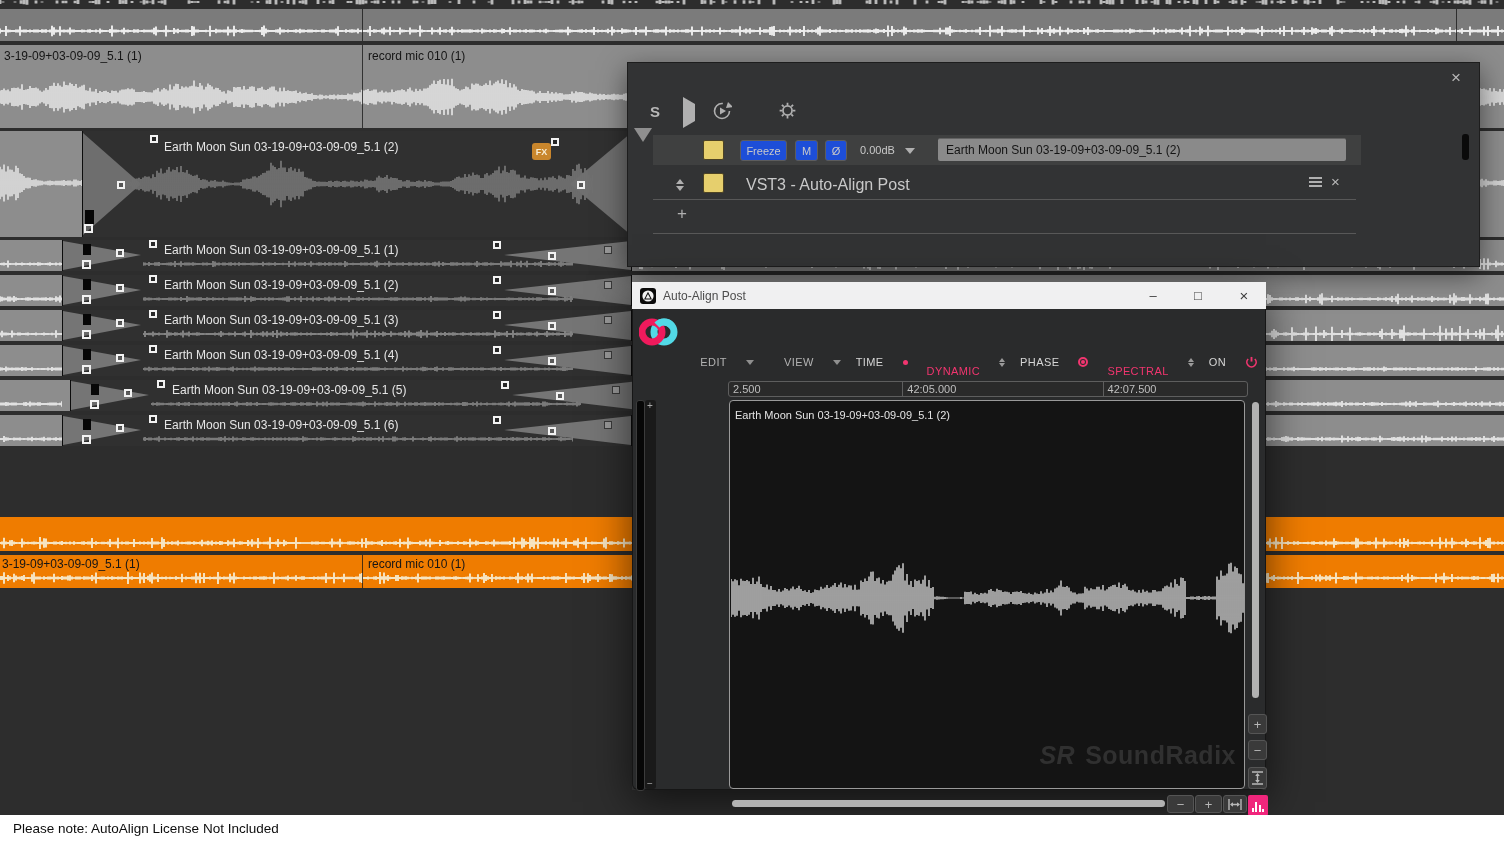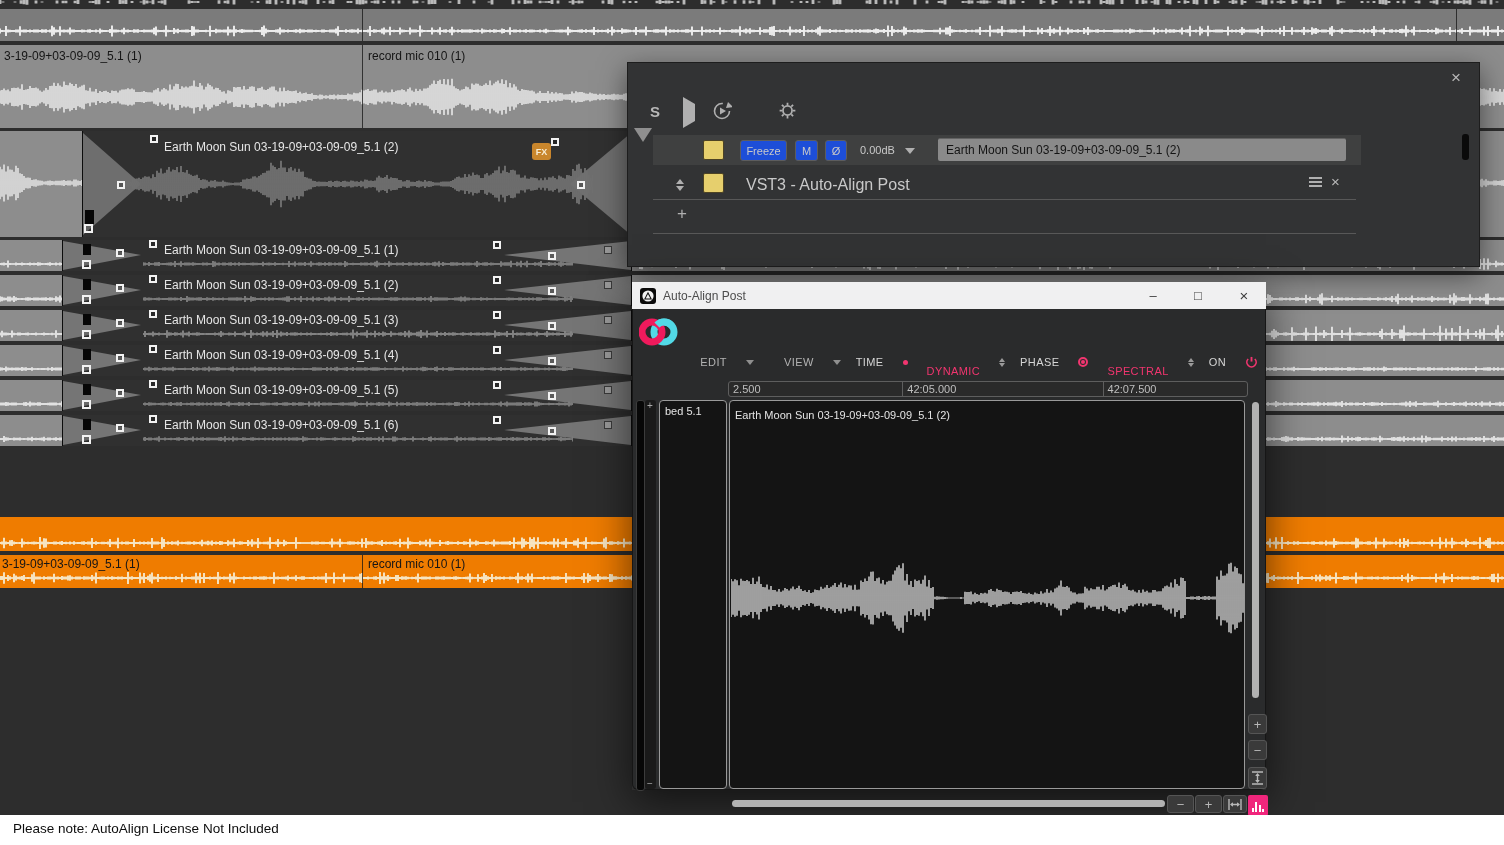--- a/index.html
+++ b/index.html
@@ -255,21 +255,21 @@
     </div>
     <div class="grow" style="top:380px;height:31px">
       <svg class="wv" style="left:630px;top:0;width:874px;height:31px" viewBox="0 0 874 31" width="874" height="31" preserveAspectRatio="none">
           <path d="M0 22.4V25.6M2 20.9V27.1M4 22.6V25.4M6 22.7V25.3M8 22.2V25.8M10 23.1V24.9M12 22.2V25.8M14 22.7V25.3M16 22.6V25.4M18 22.2V25.8M20 22.1V25.9M22 22.8V25.2M24 20.9V27.1M26 20.8V27.2M28 22.4V25.6M30 22.9V25.1M32 23.0V25.0M34 23.2V24.8M36 22.5V25.5M38 22.7V25.3M40 22.8V25.2M42 23.0V25.0M44 23.2V24.8M46 21.0V27.0M48 22.4V25.6M50 23.0V25.0M52 23.0V25.0M54 23.0V25.0M56 22.2V25.8M58 22.4V25.6M60 22.4V25.6M62 22.2V25.8M64 22.6V25.4M66 22.7V25.3M68 22.3V25.7M70 22.9V25.1M72 22.5V25.5M74 22.8V25.2M76 22.8V25.2M78 21.0V27.0M80 23.0V25.0M82 23.0V25.0M84 22.6V25.4M86 23.2V24.8M88 22.9V25.1M90 22.0V26.0M92 22.8V25.2M94 23.1V24.9M96 22.7V25.3M98 22.9V25.1M100 22.3V25.7M102 22.6V25.4M104 20.7V27.3M106 22.5V25.5M108 22.7V25.3M110 23.1V24.9M112 22.3V25.7M114 23.2V24.8M116 22.6V25.4M118 21.9V26.1M120 22.9V25.1M122 22.3V25.7M124 22.7V25.3M126 23.2V24.8M128 22.3V25.7M130 22.9V25.1M132 23.1V24.9M134 22.9V25.1M136 22.9V25.1M138 22.0V26.0M140 22.7V25.3M142 22.7V25.3M144 21.4V26.6M146 23.3V24.7M148 22.8V25.2M150 22.9V25.1M152 22.8V25.2M154 23.2V24.8M156 22.6V25.4M158 22.5V25.5M160 22.4V25.6M162 22.9V25.1M164 23.1V24.9M166 22.6V25.4M168 23.1V24.9M170 23.0V25.0M172 23.0V25.0M174 23.1V24.9M176 22.8V25.2M178 22.4V25.6M180 22.6V25.4M182 22.5V25.5M184 22.6V25.4M186 23.1V24.9M188 23.3V24.7M190 22.4V25.6M192 22.3V25.7M194 22.5V25.5M196 22.8V25.2M198 22.7V25.3M200 20.9V27.1M202 20.6V27.4M204 22.4V25.6M206 22.5V25.5M208 22.4V25.6M210 23.2V24.8M212 23.1V24.9M214 22.0V26.0M216 22.6V25.4M218 22.8V25.2M220 22.3V25.7M222 21.4V26.6M224 22.7V25.3M226 23.1V24.9M228 23.2V24.8M230 21.1V26.9M232 22.7V25.3M234 21.9V26.1M236 23.1V24.9M238 22.1V25.9M240 22.5V25.5M242 22.7V25.3M244 23.3V24.7M246 23.0V25.0M248 22.1V25.9M250 22.5V25.5M252 23.1V24.9M254 22.4V25.6M256 22.8V25.2M258 22.6V25.4M260 22.2V25.8M262 23.2V24.8M264 23.0V25.0M266 22.6V25.4M268 22.5V25.5M270 22.9V25.1M272 23.0V25.0M274 23.1V24.9M276 22.4V25.6M278 22.4V25.6M280 23.3V24.7M282 22.2V25.8M284 22.7V25.3M286 23.2V24.8M288 22.5V25.5M290 22.8V25.2M292 23.1V24.9M294 23.0V25.0M296 23.3V24.7M298 22.8V25.2M300 23.2V24.8M302 23.3V24.7M304 23.3V24.7M306 22.4V25.6M308 22.2V25.8M310 21.9V26.1M312 22.3V25.7M314 22.7V25.3M316 22.4V25.6M318 23.2V24.8M320 22.5V25.5M322 21.9V26.1M324 22.7V25.3M326 22.9V25.1M328 22.9V25.1M330 21.8V26.2M332 22.4V25.6M334 23.0V25.0M336 20.6V27.4M338 22.7V25.3M340 22.2V25.8M342 23.2V24.8M344 22.2V25.8M346 22.3V25.7M348 21.5V26.5M350 22.9V25.1M352 22.9V25.1M354 23.1V24.9M356 22.5V25.5M358 23.1V24.9M360 22.3V25.7M362 23.0V25.0M364 23.2V24.8M366 22.3V25.7M368 22.3V25.7M370 21.7V26.3M372 22.6V25.4M374 22.6V25.4M376 23.3V24.7M378 22.6V25.4M380 23.1V24.9M382 22.5V25.5M384 23.3V24.7M386 22.5V25.5M388 21.9V26.1M390 22.6V25.4M392 23.3V24.7M394 22.4V25.6M396 22.5V25.5M398 22.8V25.2M400 22.3V25.7M402 22.2V25.8M404 23.0V25.0M406 22.5V25.5M408 22.5V25.5M410 22.2V25.8M412 23.3V24.7M414 22.4V25.6M416 21.5V26.5M418 20.7V27.3M420 23.0V25.0M422 22.4V25.6M424 22.7V25.3M426 23.0V25.0M428 22.7V25.3M430 22.7V25.3M432 22.7V25.3M434 22.2V25.8M436 23.1V24.9M438 22.6V25.4M440 22.3V25.7M442 22.8V25.2M444 22.6V25.4M446 22.7V25.3M448 23.3V24.7M450 22.5V25.5M452 22.8V25.2M454 22.9V25.1M456 23.0V25.0M458 20.9V27.1M460 22.8V25.2M462 22.1V25.9M464 22.6V25.4M466 23.1V24.9M468 22.4V25.6M470 22.8V25.2M472 21.5V26.5M474 22.9V25.1M476 22.5V25.5M478 22.4V25.6M480 22.7V25.3M482 22.7V25.3M484 23.3V24.7M486 22.5V25.5M488 21.7V26.3M490 22.9V25.1M492 22.2V25.8M494 22.4V25.6M496 22.6V25.4M498 22.5V25.5M500 22.1V25.9M502 22.3V25.7M504 22.8V25.2M506 23.1V24.9M508 22.8V25.2M510 23.3V24.7M512 21.6V26.4M514 22.6V25.4M516 21.9V26.1M518 22.4V25.6M520 23.2V24.8M522 23.0V25.0M524 22.7V25.3M526 22.0V26.0M528 22.5V25.5M530 22.4V25.6M532 23.0V25.0M534 22.9V25.1M536 22.3V25.7M538 22.9V25.1M540 22.6V25.4M542 22.4V25.6M544 22.8V25.2M546 22.7V25.3M548 23.1V24.9M550 22.3V25.7M552 21.1V26.9M554 22.7V25.3M556 22.2V25.8M558 22.8V25.2M560 21.1V26.9M562 23.3V24.7M564 22.8V25.2M566 22.8V25.2M568 22.3V25.7M570 22.9V25.1M572 22.0V26.0M574 23.2V24.8M576 22.8V25.2M578 22.3V25.7M580 22.5V25.5M582 22.5V25.5M584 21.5V26.5M586 22.9V25.1M588 22.3V25.7M590 22.8V25.2M592 21.4V26.6M594 22.8V25.2M596 22.4V25.6M598 22.0V26.0M600 20.7V27.3M602 21.1V26.9M604 21.4V26.6M606 23.0V25.0M608 22.2V25.8M610 22.7V25.3M612 20.9V27.1M614 23.2V24.8M616 23.2V24.8M618 21.9V26.1M620 23.1V24.9M622 23.2V24.8M624 22.7V25.3M626 20.7V27.3M628 22.4V25.6M630 22.5V25.5M632 23.2V24.8M634 22.6V25.4M636 23.3V24.7M638 22.2V25.8M640 23.0V25.0M642 22.8V25.2M644 22.6V25.4M646 21.1V26.9M648 22.3V25.7M650 22.8V25.2M652 23.3V24.7M654 22.3V25.7M656 22.8V25.2M658 23.2V24.8M660 22.6V25.4M662 22.5V25.5M664 23.2V24.8M666 23.2V24.8M668 22.5V25.5M670 23.0V25.0M672 22.2V25.8M674 23.1V24.9M676 22.9V25.1M678 22.5V25.5M680 22.7V25.3M682 22.4V25.6M684 22.3V25.7M686 22.6V25.4M688 21.7V26.3M690 22.4V25.6M692 23.3V24.7M694 22.3V25.7M696 23.0V25.0M698 22.3V25.7M700 22.5V25.5M702 22.4V25.6M704 22.3V25.7M706 21.8V26.2M708 22.5V25.5M710 22.3V25.7M712 21.1V26.9M714 23.2V24.8M716 22.2V25.8M718 23.0V25.0M720 22.4V25.6M722 22.4V25.6M724 23.2V24.8M726 22.6V25.4M728 22.6V25.4M730 23.1V24.9M732 22.9V25.1M734 22.0V26.0M736 23.1V24.9M738 22.7V25.3M740 22.5V25.5M742 22.1V25.9M744 22.3V25.7M746 22.6V25.4M748 22.5V25.5M750 22.9V25.1M752 21.9V26.1M754 22.9V25.1M756 22.8V25.2M758 23.0V25.0M760 23.0V25.0M762 23.2V24.8M764 22.8V25.2M766 22.9V25.1M768 23.2V24.8M770 22.7V25.3M772 22.4V25.6M774 22.4V25.6M776 21.6V26.4M778 22.5V25.5M780 20.9V27.1M782 22.4V25.6M784 22.3V25.7M786 21.2V26.8M788 23.1V24.9M790 23.0V25.0M792 22.9V25.1M794 22.3V25.7M796 22.6V25.4M798 22.8V25.2M800 22.7V25.3M802 22.7V25.3M804 22.3V25.7M806 22.3V25.7M808 20.7V27.3M810 22.8V25.2M812 22.9V25.1M814 23.0V25.0M816 22.3V25.7M818 23.1V24.9M820 22.9V25.1M822 22.7V25.3M824 22.1V25.9M826 22.7V25.3M828 23.0V25.0M830 22.6V25.4M832 22.7V25.3M834 22.2V25.8M836 21.4V26.6M838 23.1V24.9M840 22.7V25.3M842 22.2V25.8M844 22.9V25.1M846 22.0V26.0M848 23.2V24.8M850 22.6V25.4M852 21.2V26.8M854 22.5V25.5M856 22.6V25.4M858 22.6V25.4M860 21.4V26.6M862 22.9V25.1M864 23.1V24.9M866 22.4V25.6M868 22.5V25.5M870 21.8V26.2M872 22.5V25.5M874 21.9V26.1" stroke="#e3e3e3" stroke-width="1.9" fill="none"></path>
           <path d="M0 24H874" stroke="#e3e3e3" stroke-width="1"></path>
         </svg>
       <svg class="wv" style="left:0;top:18px;width:62px;height:12px" viewBox="0 0 62 12" width="62" height="12" preserveAspectRatio="none">
           <path d="M0 4.4V7.6M2 4.4V7.6M4 4.6V7.4M6 4.1V7.9M8 4.3V7.7M10 4.8V7.2M12 4.5V7.5M14 4.4V7.6M16 4.5V7.5M18 5.2V6.8M20 5.2V6.8M22 5.2V6.8M24 4.3V7.7M26 4.0V8.0M28 4.8V7.2M30 3.5V8.5M32 4.5V7.5M34 4.5V7.5M36 4.8V7.2M38 4.2V7.8M40 4.3V7.7M42 5.0V7.0M44 4.9V7.1M46 5.1V6.9M48 4.7V7.3M50 4.6V7.4M52 4.4V7.6M54 4.5V7.5M56 4.5V7.5M58 5.2V6.8M60 4.7V7.3M62 3.3V8.7" stroke="#e3e3e3" stroke-width="1.9" fill="none"></path>
           <path d="M0 6H62" stroke="#e3e3e3" stroke-width="1"></path>
         </svg>
-      <div class="clipdark" style="left:62px;top:0;width:568px;height:31px">
+      <div class="clipdark" style="left:70px;top:0;width:568px;height:31px">
         <svg class="fade" viewBox="0 0 568 31">
             <polygon points="0,1 0,30 78,15" fill="#757575"></polygon>
             <polygon points="568,1 568,30 441,15" fill="#757575"></polygon>
           </svg>
         <svg class="wv" style="left:80px;top:18px;width:430px;height:13px" viewBox="0 0 430 13" width="430" height="13" preserveAspectRatio="none">
             <path d="M0 5.0V7.0M2 4.4V7.6M4 5.1V6.9M6 4.2V7.8M8 4.4V7.6M10 4.8V7.2M12 4.8V7.2M14 5.3V6.7M16 4.9V7.1M18 4.8V7.2M20 4.4V7.6M22 4.8V7.2M24 5.2V6.8M26 4.4V7.6M28 4.0V8.0M30 4.9V7.1M32 4.8V7.2M34 4.3V7.7M36 4.4V7.6M38 4.1V7.9M40 5.2V6.8M42 5.2V6.8M44 4.8V7.2M46 4.9V7.1M48 4.4V7.6M50 4.4V7.6M52 4.9V7.1M54 4.4V7.6M56 4.2V7.8M58 4.8V7.2M60 4.4V7.6M62 5.2V6.8M64 4.4V7.6M66 4.9V7.1M68 4.4V7.6M70 5.2V6.8M72 4.3V7.7M74 4.5V7.5M76 4.5V7.5M78 3.9V8.1M80 5.0V7.0M82 5.1V6.9M84 4.3V7.7M86 3.5V8.5M88 4.8V7.2M90 4.9V7.1M92 4.7V7.3M94 4.7V7.3M96 3.9V8.1M98 4.6V7.4M100 4.2V7.8M102 5.3V6.7M104 4.7V7.3M106 4.0V8.0M108 5.1V6.9M110 5.2V6.8M112 4.9V7.1M114 4.9V7.1M116 5.2V6.8M118 4.5V7.5M120 4.3V7.7M122 4.6V7.4M124 4.8V7.2M126 4.8V7.2M128 5.3V6.7M130 4.8V7.2M132 4.5V7.5M134 4.3V7.7M136 5.1V6.9M138 5.1V6.9M140 4.4V7.6M142 4.2V7.8M144 4.3V7.7M146 4.7V7.3M148 5.0V7.0M150 4.3V7.7M152 4.4V7.6M154 5.1V6.9M156 4.3V7.7M158 4.3V7.7M160 4.4V7.6M162 4.9V7.1M164 5.2V6.8M166 3.5V8.5M168 4.8V7.2M170 4.8V7.2M172 3.8V8.2M174 4.6V7.4M176 3.6V8.4M178 5.0V7.0M180 4.5V7.5M182 4.6V7.4M184 4.8V7.2M186 4.4V7.6M188 4.6V7.4M190 5.0V7.0M192 4.9V7.1M194 5.1V6.9M196 4.8V7.2M198 4.5V7.5M200 4.2V7.8M202 4.8V7.2M204 4.8V7.2M206 4.5V7.5M208 4.2V7.8M210 4.3V7.7M212 3.6V8.4M214 4.3V7.7M216 5.0V7.0M218 4.8V7.2M220 4.9V7.1M222 5.2V6.8M224 3.5V8.5M226 5.0V7.0M228 4.4V7.6M230 4.7V7.3M232 5.2V6.8M234 4.4V7.6M236 4.0V8.0M238 4.4V7.6M240 4.2V7.8M242 4.8V7.2M244 5.1V6.9M246 3.6V8.4M248 4.4V7.6M250 5.0V7.0M252 5.2V6.8M254 3.8V8.2M256 5.2V6.8M258 4.6V7.4M260 4.6V7.4M262 5.1V6.9M264 4.3V7.7M266 4.2V7.8M268 5.0V7.0M270 4.4V7.6M272 4.5V7.5M274 4.1V7.9M276 4.5V7.5M278 4.4V7.6M280 4.6V7.4M282 4.8V7.2M284 4.1V7.9M286 5.0V7.0M288 4.3V7.7M290 4.7V7.3M292 4.6V7.4M294 5.2V6.8M296 4.9V7.1M298 5.0V7.0M300 4.8V7.2M302 5.3V6.7M304 4.8V7.2M306 4.6V7.4M308 4.8V7.2M310 5.2V6.8M312 4.1V7.9M314 4.0V8.0M316 4.3V7.7M318 5.2V6.8M320 4.9V7.1M322 4.3V7.7M324 5.1V6.9M326 3.6V8.4M328 5.3V6.7M330 4.4V7.6M332 5.2V6.8M334 5.0V7.0M336 4.5V7.5M338 5.2V6.8M340 5.2V6.8M342 4.8V7.2M344 4.8V7.2M346 5.3V6.7M348 4.8V7.2M350 4.5V7.5M352 4.7V7.3M354 5.1V6.9M356 4.6V7.4M358 3.4V8.6M360 5.0V7.0M362 4.4V7.6M364 3.6V8.4M366 4.4V7.6M368 4.5V7.5M370 4.5V7.5M372 4.5V7.5M374 4.2V7.8M376 4.3V7.7M378 4.2V7.8M380 4.9V7.1M382 4.2V7.8M384 4.6V7.4M386 4.2V7.8M388 4.5V7.5M390 5.2V6.8M392 3.5V8.5M394 3.5V8.5M396 4.3V7.7M398 4.7V7.3M400 5.1V6.9M402 5.3V6.7M404 5.2V6.8M406 4.8V7.2M408 4.9V7.1M410 5.0V7.0M412 5.3V6.7M414 5.0V7.0M416 4.4V7.6M418 4.8V7.2M420 4.7V7.3M422 4.5V7.5M424 4.7V7.3M426 3.6V8.4M428 4.6V7.4M430 5.0V7.0" stroke="#7d7d7d" stroke-width="1.9" fill="none"></path>
             <path d="M0 6H430" stroke="#7d7d7d" stroke-width="1"></path>
           </svg>
         <span class="clbl" style="left:101px;top:3px">Earth Moon Sun 03-19-09+03-09-09_5.1 (5)</span>
         <span class="hblack" style="left:20px;top:4px;width:8px;height:11px"></span>
@@ -444,29 +444,27 @@
         <span class="rcell" style="width:201px">42:05.000</span>
         <span class="rcell" style="width:145px">42:07.500</span>
       </div>
 
       <span class="vstrip" style="left:3px;top:91px;width:7px;height:389px"></span>
       <div class="zoomcol" style="left:12px;top:91px;width:11px;height:389px">
         <span style="position:absolute;top:0;left:2px">+</span>
         <span style="position:absolute;bottom:0;left:2px">−</span>
       </div>
 
-      <div class="panelbox" style="left:26px;top:91px;width:68px;height:389px">
-        <span class="ptxt" style="left:5px;top:4px">bed 5.1</span>
-      </div>
 
       <div class="panelbox" style="left:96px;top:91px;width:516px;height:389px">
         <svg class="wv" style="left:1px;top:1px;width:513px;height:386px" viewBox="0 0 513 386" width="513" height="386" preserveAspectRatio="none">
             <path d="M0 176.9V215.1M2 179.2V212.8M4 177.2V214.8M6 178.2V213.8M8 183.2V208.8M10 176.7V215.3M12 178.7V213.3M14 179.1V212.9M16 177.9V214.1M18 179.2V212.8M20 181.9V210.1M22 175.7V216.3M24 181.9V210.1M26 179.4V212.6M28 174.5V217.5M30 182.0V210.0M32 184.9V207.1M34 185.3V206.7M36 182.6V209.4M38 187.5V204.5M40 184.1V207.9M42 188.1V203.9M44 188.0V204.0M46 189.4V202.6M48 186.9V205.1M50 189.7V202.3M52 188.4V203.6M54 186.0V206.0M56 186.9V205.1M58 188.5V203.5M60 186.4V205.6M62 184.4V207.6M64 187.2V204.8M66 185.9V206.1M68 183.8V208.2M70 186.9V205.1M72 188.9V203.1M74 188.3V203.7M76 190.0V202.0M78 187.9V204.1M80 191.0V201.0M82 190.3V201.7M84 187.5V204.5M86 187.9V204.1M88 188.2V203.8M90 184.7V207.3M92 186.7V205.3M94 185.6V206.4M96 183.0V209.0M98 186.1V205.9M100 184.8V207.2M102 183.3V208.7M104 181.1V210.9M106 184.9V207.1M108 182.8V209.2M110 180.6V211.4M112 185.5V206.5M114 182.0V210.0M116 185.3V206.7M118 183.3V208.7M120 183.5V208.5M122 187.7V204.3M124 182.7V209.3M126 187.7V204.3M128 187.6V204.4M130 178.5V213.5M132 180.0V212.0M134 176.4V215.6M136 179.1V212.9M138 174.4V217.6M140 169.8V222.2M142 169.6V222.4M144 179.1V212.9M146 176.2V215.8M148 175.4V216.6M150 181.4V210.6M152 178.0V214.0M154 182.6V209.4M156 179.7V212.3M158 178.8V213.2M160 178.8V213.2M162 172.5V219.5M164 168.4V223.6M166 165.2V226.8M168 163.3V228.7M170 166.2V225.8M172 161.3V230.7M174 178.5V213.5M176 172.0V220.0M178 182.8V209.2M180 179.0V213.0M182 185.0V207.0M184 177.6V214.4M186 179.0V213.0M188 178.2V213.8M190 181.7V210.3M192 177.8V214.2M194 173.6V218.4M196 184.6V207.4M198 178.0V214.0M200 186.1V205.9M202 185.0V207.0M204 194.7V197.3M206 194.2V197.8M208 194.4V197.6M210 194.8V197.2M212 194.8V197.2M214 194.9V197.1M216 195.2V196.8M218 195.4V196.6M220 195.4V196.6M222 195.4V196.6M224 195.4V196.6M226 195.4V196.6M228 195.4V196.6M230 195.1V196.9M232 195.4V196.6M234 189.7V202.3M236 190.0V202.0M238 190.1V201.9M240 189.6V202.4M242 192.3V199.7M244 190.8V201.2M246 192.0V200.0M248 192.7V199.3M250 191.0V201.0M252 191.4V200.6M254 190.7V201.3M256 191.4V200.6M258 188.1V203.9M260 187.1V204.9M262 189.0V203.0M264 189.4V202.6M266 186.8V205.2M268 188.1V203.9M270 188.3V203.7M272 190.1V201.9M274 189.4V202.6M276 189.8V202.2M278 190.2V201.8M280 192.0V200.0M282 190.0V202.0M284 189.8V202.2M286 189.6V202.4M288 190.0V202.0M290 189.0V203.0M292 191.1V200.9M294 191.2V200.8M296 191.7V200.3M298 190.8V201.2M300 192.1V199.9M302 192.4V199.6M304 190.5V201.5M306 191.4V200.6M308 192.0V200.0M310 189.3V202.7M312 191.4V200.6M314 190.6V201.4M316 187.1V204.9M318 190.7V201.3M320 188.6V203.4M322 190.3V201.7M324 186.6V205.4M326 185.6V206.4M328 183.6V208.4M330 178.4V213.6M332 184.7V207.3M334 185.0V207.0M336 183.9V208.1M338 185.6V206.4M340 189.2V202.8M342 190.6V201.4M344 190.5V201.5M346 192.3V199.7M348 191.6V200.4M350 191.5V200.5M352 191.3V200.7M354 184.7V207.3M356 186.5V205.5M358 188.5V203.5M360 186.2V205.8M362 187.3V204.7M364 187.3V204.7M366 184.8V207.2M368 184.8V207.2M370 187.4V204.6M372 183.1V208.9M374 188.6V203.4M376 187.2V204.8M378 185.1V206.9M380 184.2V207.8M382 183.0V209.0M384 182.8V209.2M386 185.1V206.9M388 180.4V211.6M390 185.9V206.1M392 183.0V209.0M394 181.8V210.2M396 184.5V207.5M398 188.1V203.9M400 188.6V203.4M402 187.7V204.3M404 189.6V202.4M406 190.5V201.5M408 187.9V204.1M410 190.7V201.3M412 187.6V204.4M414 189.7V202.3M416 188.8V203.2M418 190.5V201.5M420 190.5V201.5M422 188.1V203.9M424 188.0V204.0M426 189.6V202.4M428 189.2V202.8M430 189.2V202.8M432 186.3V205.7M434 184.3V207.7M436 183.6V208.4M438 184.7V207.3M440 180.6V211.4M442 185.6V206.4M444 177.3V214.7M446 181.9V210.1M448 183.8V208.2M450 175.4V216.6M452 175.9V216.1M454 179.1V212.9M456 195.0V197.0M458 194.9V197.1M460 194.5V197.5M462 194.5V197.5M464 195.1V196.9M466 194.3V197.7M468 194.1V197.9M470 194.9V197.1M472 194.5V197.5M474 194.1V197.9M476 194.6V197.4M478 194.1V197.9M480 194.7V197.3M482 194.5V197.5M484 194.4V197.6M486 174.4V217.6M488 177.7V214.3M490 168.4V223.6M492 173.8V218.2M494 173.5V218.5M496 171.4V220.6M498 161.8V230.2M500 160.8V231.2M502 169.5V222.5M504 164.5V227.5M506 165.9V226.1M508 171.4V220.6M510 172.3V219.7M512 181.2V210.8" stroke="#a6a6a6" stroke-width="1.9" fill="none"></path>
           </svg>
         <span class="ptxt" style="left:5px;top:8px">Earth Moon Sun 03-19-09+03-09-09_5.1 (2)</span>
+        <span class="wmark"><span class="mono">SR</span><span>SoundRadix</span></span>
       </div>
 
       <span class="sbv" style="left:619px;top:93px;width:7px;height:296px"></span>
       <span class="zbtn" style="left:615px;top:405px;width:19px;height:20px">+</span>
       <span class="zbtn" style="left:615px;top:431px;width:19px;height:20px">−</span>
       <span class="zbtn" style="left:615px;top:458px;width:19px;height:22px">
         <svg width="11" height="14" viewBox="0 0 11 14">
             <path d="M0 1h11M0 13h11M5.5 3v8" stroke="#b8b8b8" stroke-width="1.4"></path>
             <path d="M5.5 2l2.3 3h-4.6zM5.5 12l2.3-3h-4.6z" fill="#b8b8b8"></path>
           </svg>

